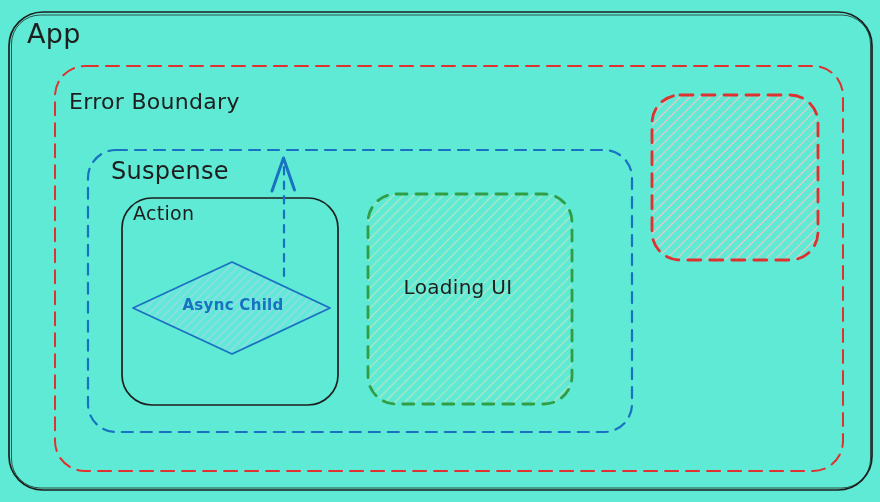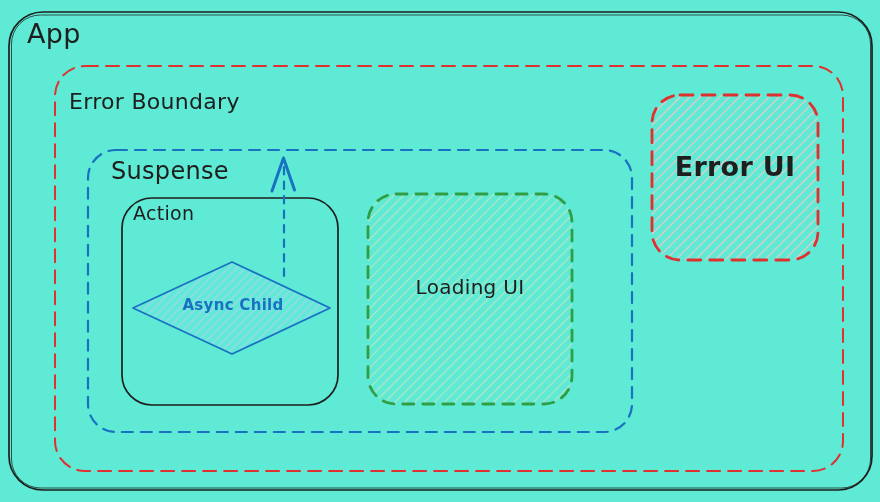--- a/index.html
+++ b/index.html
@@ -31,21 +31,21 @@
   .label.centered {
     text-align: center;
     white-space: normal;
   }
   .app-label      { left: 27px;  top: 18px;  font-size: 27px; }
   .eb-label       { left: 69px;  top: 89px;  font-size: 22px; }
   .suspense-label { left: 99px;  top: 158px; font-size: 24px; margin-left: 12px; }
   .child-label    { left: 133px; top: 203px; font-size: 19px; }
   .async-label    { left: 152px; top: 297px; width: 162px; font-size: 15px;
                     font-weight: 600; color: #1971c2; }
-  .loading-label  { left: 368px; top: 276px; width: 204px; font-size: 20px; }
+  .loading-label  { left: 356px; top: 276px; width: 204px; font-size: 20px; }
   .errorui-label  { left: 652px; top: 151px; width: 166px; font-size: 27px;
                     font-weight: 600; }
 </style>
 </head>
 <body>
 
 <div class="stage">
 
   <svg width="880" height="502" viewBox="0 0 880 502">
     <defs>
@@ -78,15 +78,14 @@
     <line x1="284" y1="276" x2="284" y2="162" stroke-width="2.2" stroke-dasharray="7.5 7" stroke-linecap="round" stroke="#1971c2"></line>
     <path d="M 272 191 L 283.5 158 L 294.5 190" fill="none" stroke-width="3" stroke-linecap="round" stroke-linejoin="round" stroke="#1971c2"></path>
   </svg>
 
   <div class="label app-label">App</div>
   <div class="label eb-label">Error Boundary</div>
   <div class="label suspense-label">Suspense</div>
   <div class="label child-label">Action</div>
   <div class="label centered async-label">Async Child</div>
   <div class="label centered loading-label">Loading UI</div>
-  <div class="label centered errorui-label">Error UI</div>
 
 </div>
 
 </body></html>

